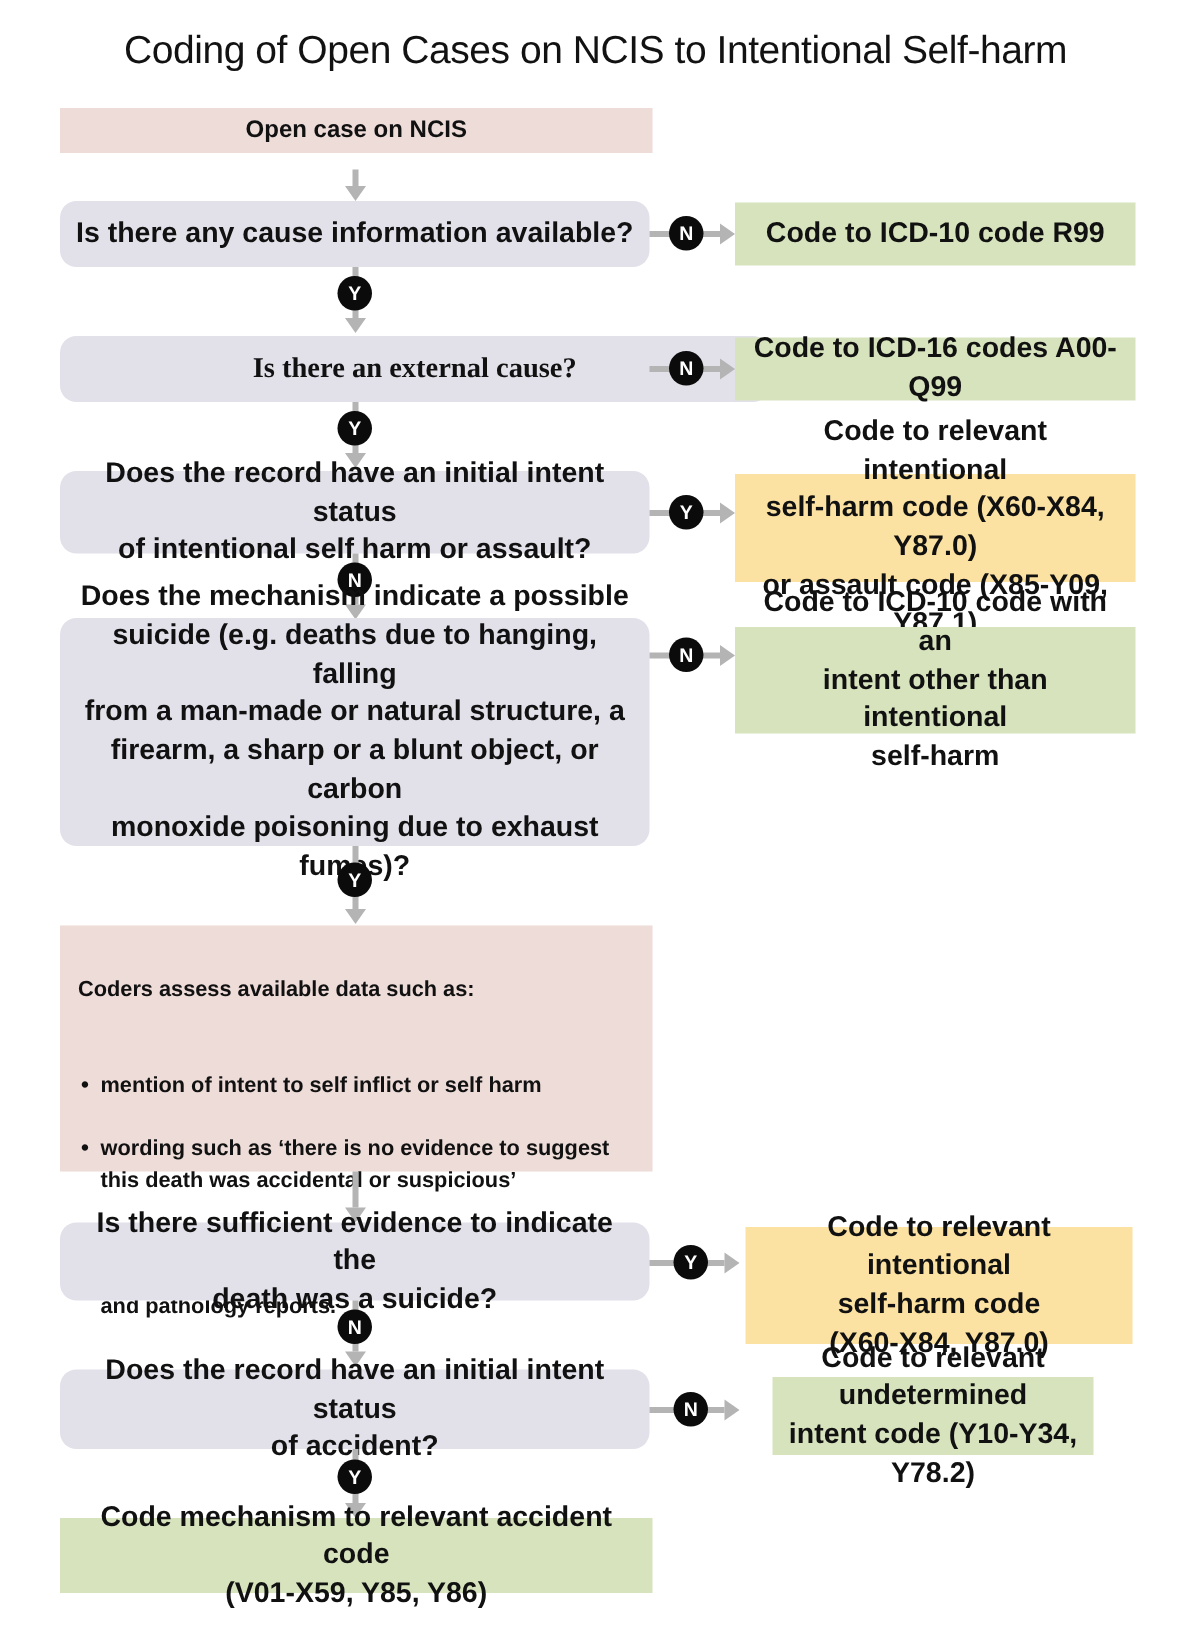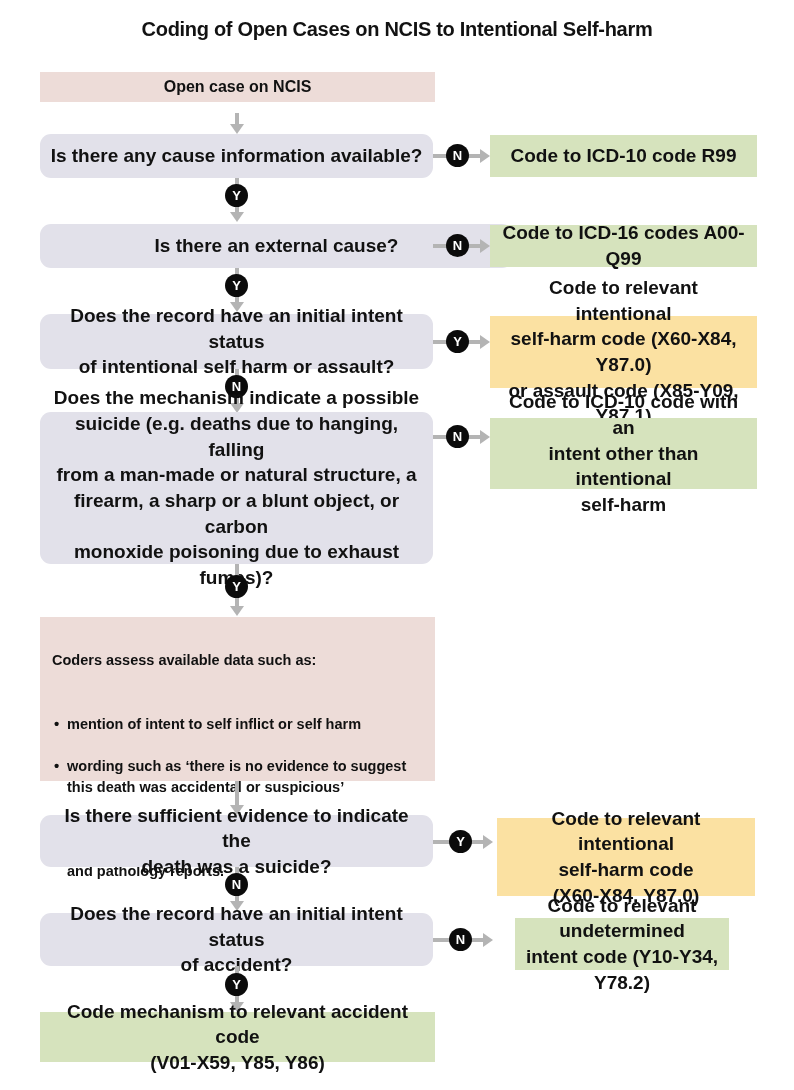--- a/index.html
+++ b/index.html
@@ -16,22 +16,22 @@
     overflow: hidden;
   }
 
   
   #chart-title {
     position: absolute;
     left: 0;
     top: 18px;
     width: 794px;
     text-align: center;
-    font-size: 20px;
-    font-weight: bold;
+    font-size: 26px;
+    font-weight: normal;
     letter-spacing: -0.3px;
     color: #121212;
   }
 
   
   .node {
     position: absolute;
     box-sizing: border-box;
     display: flex;
     align-items: center;
@@ -164,21 +164,21 @@
 <div class="badge" style="left:446px; top:144px;">N</div>
 
 <div class="node outcome-green" style="left:490px; top:135px; width:267px; height:42px;">Code to ICD-10 code R99</div>
 
 <div class="vconn" style="left:230px; top:178px; height:44px;">
   <div class="stem" style="height:34px;"></div>
   <div class="head"></div>
 </div>
 <div class="badge" style="left:225px; top:184px;">Y</div>
 
-<div class="node decision" style="left:40px; top:224px; width:473px; height:44px;">Is there an external cause?</div>
+<div class="node decision" style="left:40px; top:224px; width:473px; height:44px;font-family:Liberation Serif, serif;">Is there an external cause?</div>
 
 <div class="hconn" style="left:433px; top:239px; width:57px;">
   <div class="stem" style="width:47px;"></div>
   <div class="head"></div>
 </div>
 <div class="badge" style="left:446px; top:234px;">N</div>
 
 <div class="node outcome-green" style="left:490px; top:225px; width:267px; height:42px;">Code to ICD-16 codes A00-Q99</div>
 
 <div class="vconn" style="left:230px; top:268px; height:44px;">

